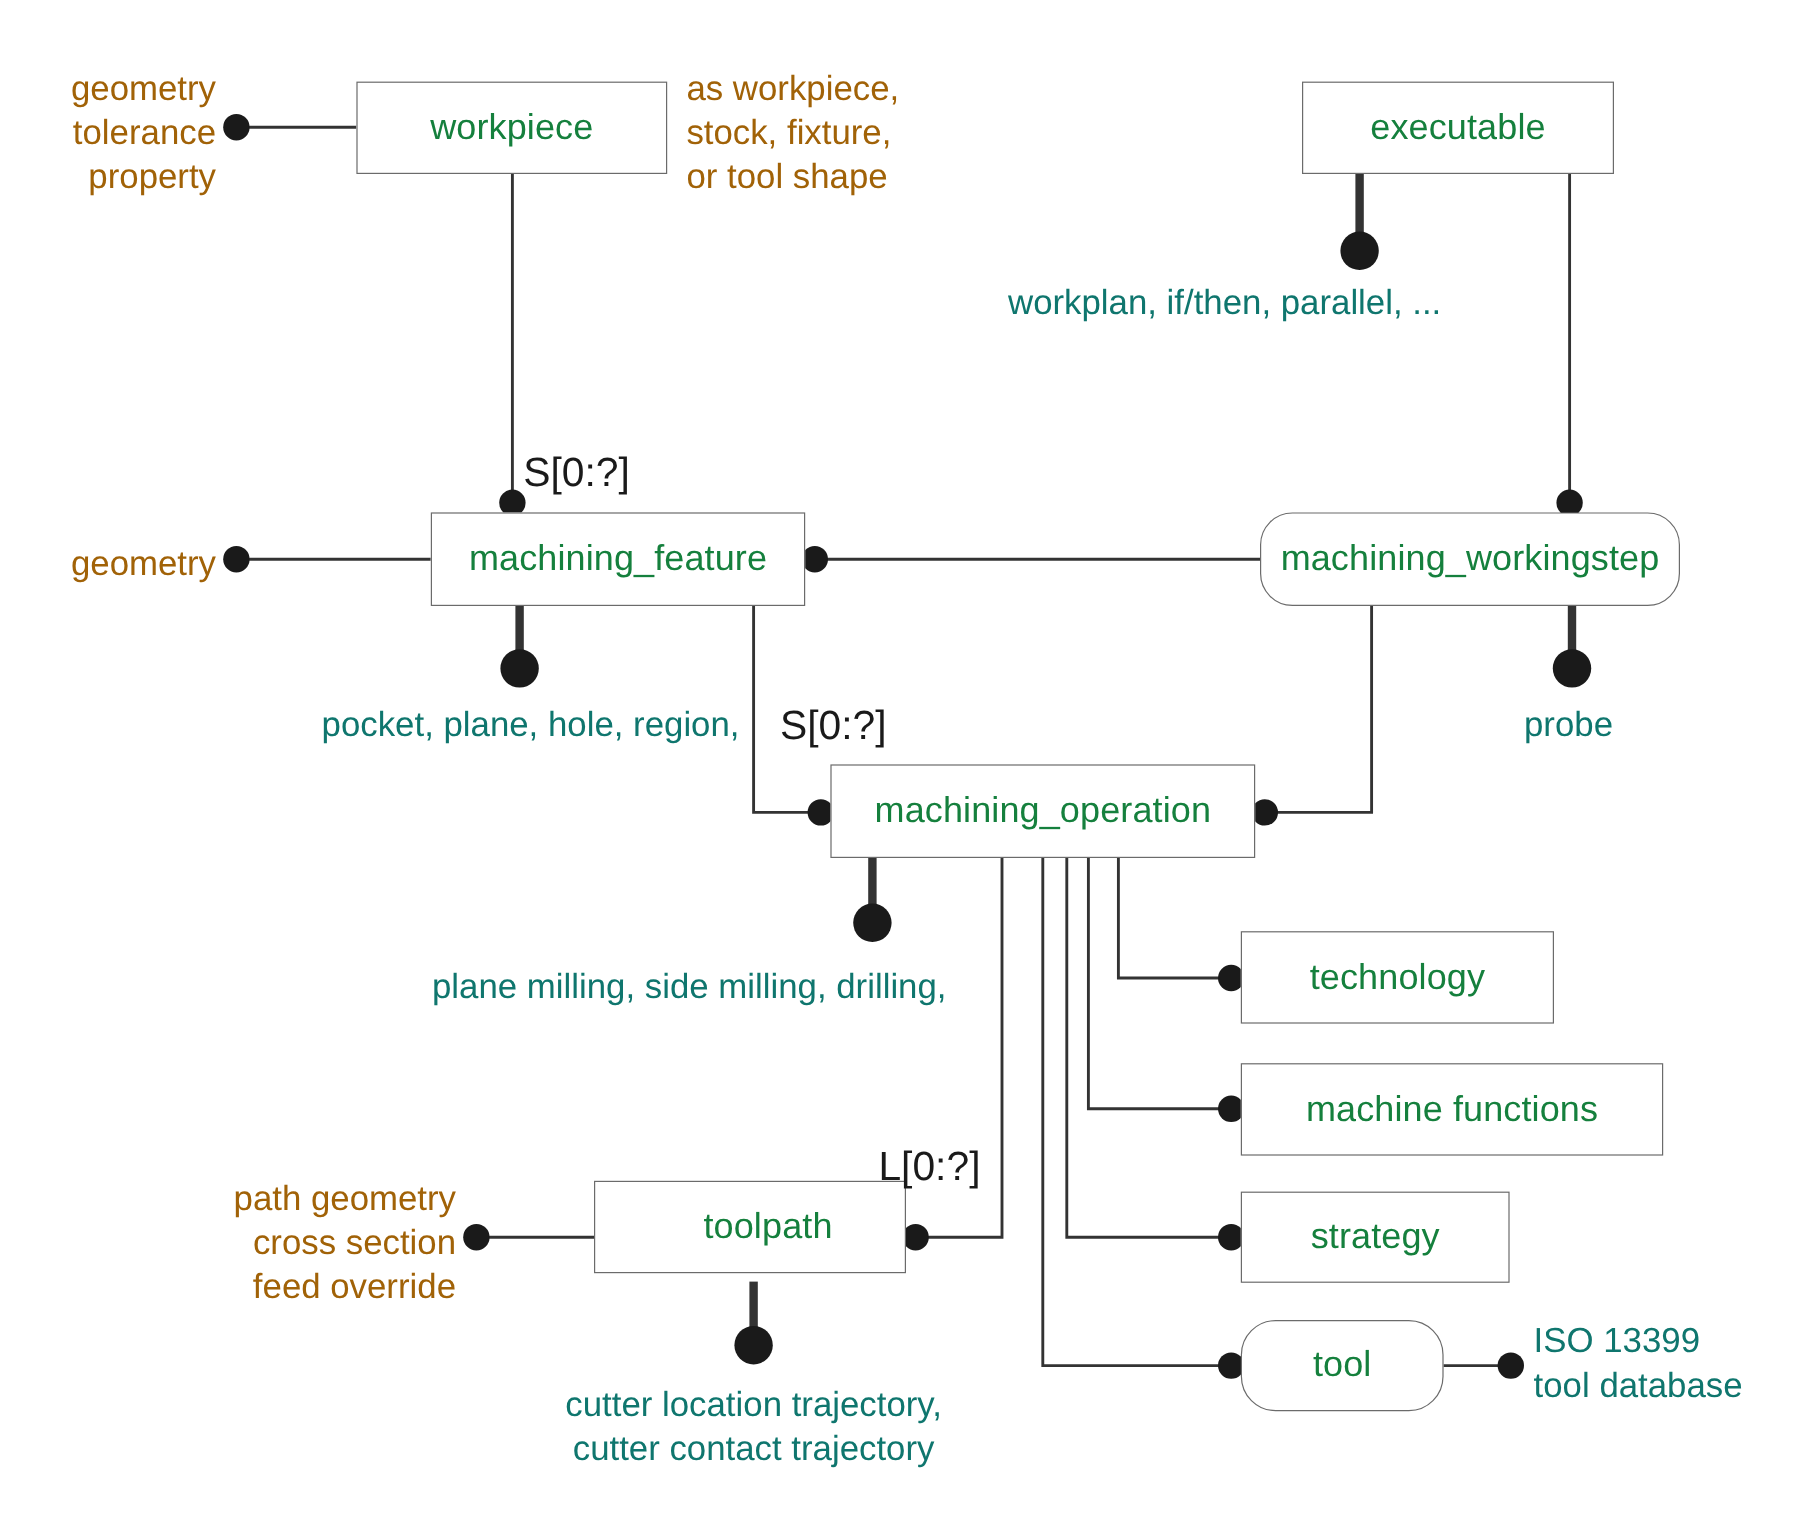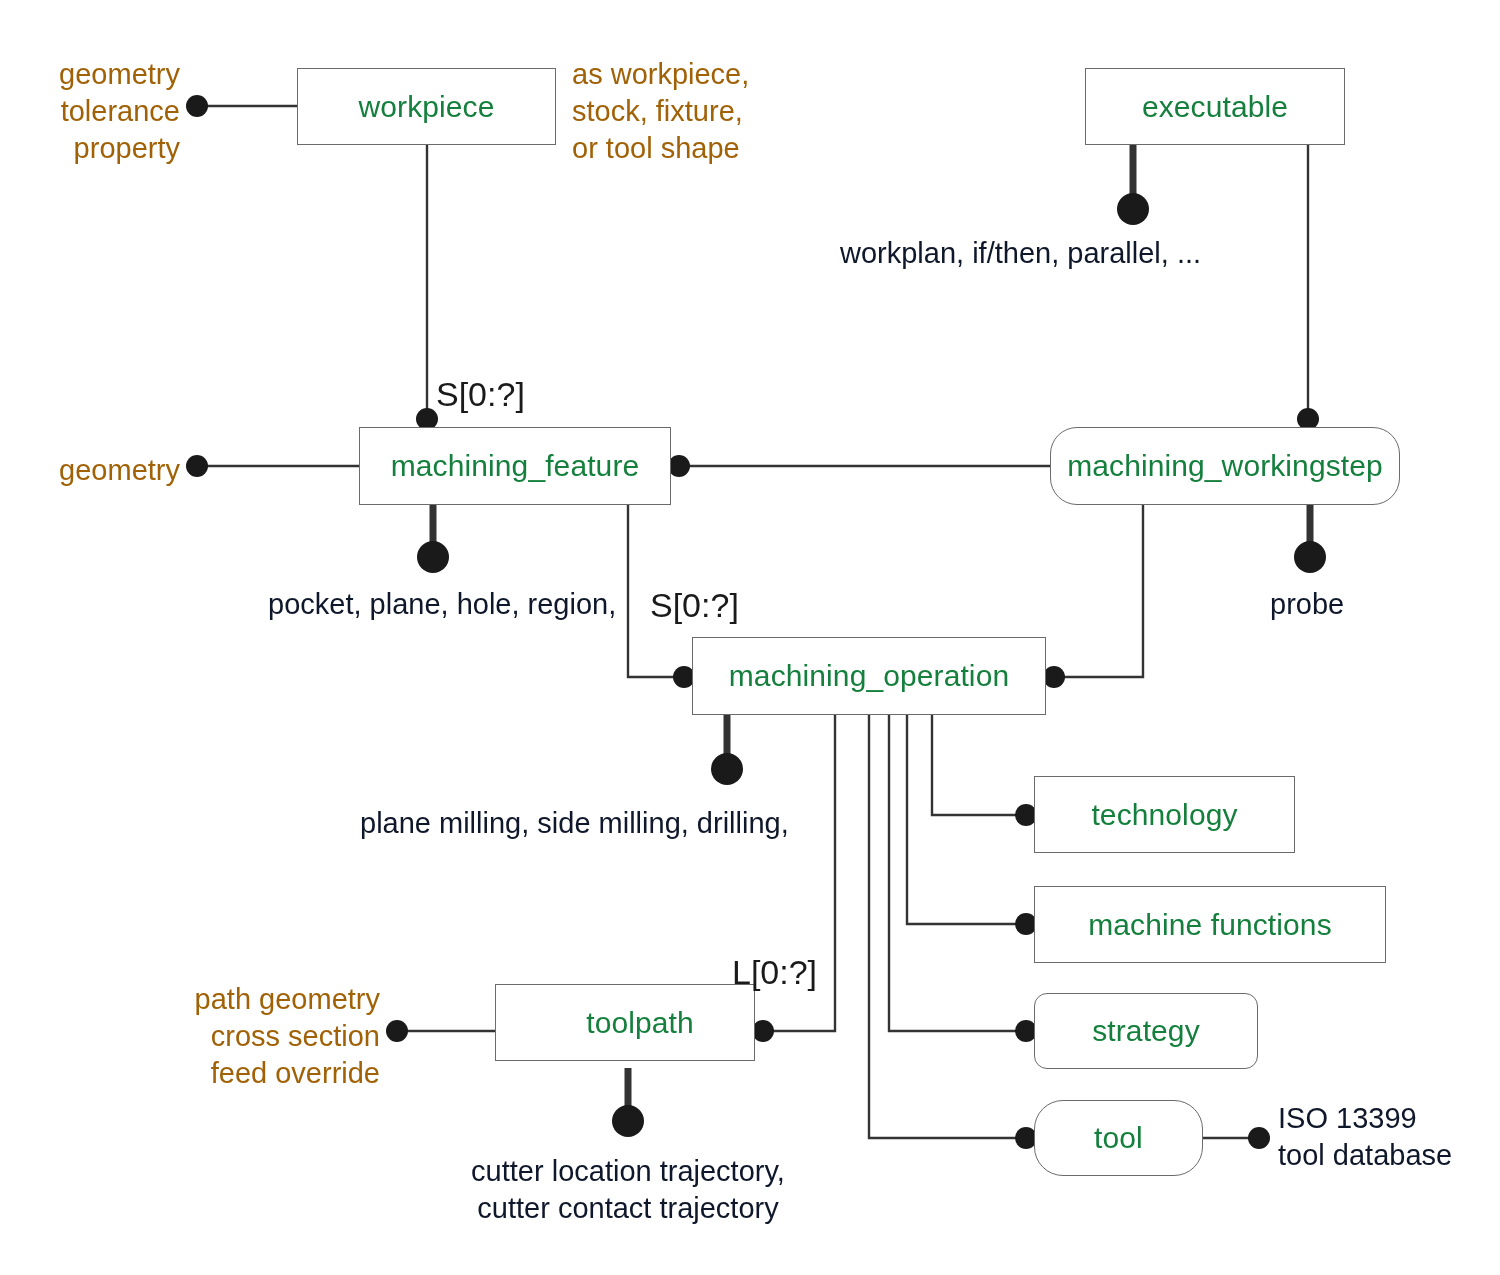--- a/index.html
+++ b/index.html
@@ -28,21 +28,21 @@
     border: 1.6px solid #6b6b6b;
     display: flex;
     align-items: center;
     justify-content: center;
     color: #15803d;
     font-size: 30px;
     letter-spacing: 0.1px;
   }
   .free-label {
     position: absolute;
-    color: #0f172a;
+    color: #0f766e;
     font-size: 29px;
     line-height: 1.28;
     white-space: pre;
   }
   .free-label.muted {
     color: #a16207;
   }
   .free-label.right-al {
     text-align: right;
   }
@@ -147,21 +147,21 @@
   </div>
 
   <div class="node-box" style="left:692px; top:637px; width:354px; height:78px;">
     <span>machining_operation</span>
   </div>
 
   <div class="node-box" style="left:1034px; top:886px; width:352px; height:77px;">
     <span>machine functions</span>
   </div>
 
-  <div class="node-box" style="left:1034px; top:993px; width:224px; height:76px;border-radius:13px;">
+  <div class="node-box" style="left:1034px; top:993px; width:224px; height:76px;">
     <span>strategy</span>
   </div>
 
   <div class="node-box" style="left:1034px; top:1100px; width:169px; height:76px;border-radius:29px;">
     <span>tool</span>
   </div>
 
   <div class="node-box" style="left:495px; top:984px; width:260px; height:77px;padding-left:30px;">
     <span>toolpath</span>
   </div>

